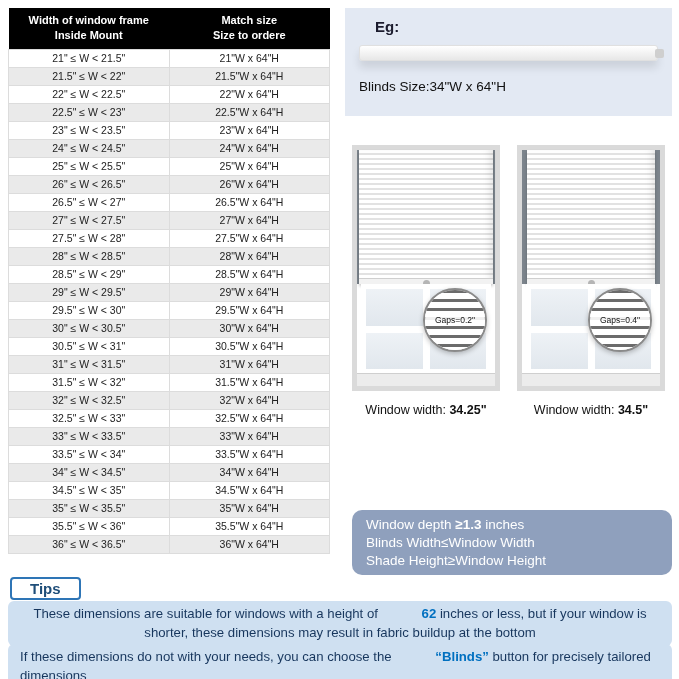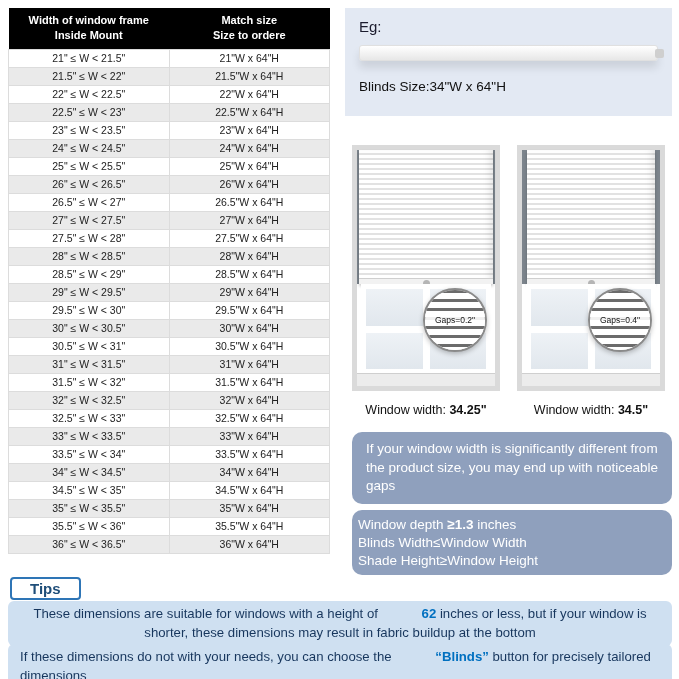--- a/index.html
+++ b/index.html
@@ -22,21 +22,21 @@
     height:17px; padding:0 2px; border:1px solid #dcdcdc;
   }
   .size-table tbody tr:nth-child(even) td { background:#eaeaea; }
   .size-table tbody tr:nth-child(odd)  td { background:#ffffff; }
 
   
   .eg-box {
     position:absolute; left:345px; top:8px; width:327px; height:108px;
     background:#e3e9f3; box-sizing:border-box; padding:10px 14px;
   }
-  .eg-label { font-size:15px; font-weight:normal; color:#1c1c2e; }
+  .eg-label { font-size:15px; font-weight:bold; color:#1c1c2e;margin-left:16px; }
   .rod {
     position:relative; margin-top:10px; height:14px;
     background:linear-gradient(#ffffff, #e7e7e7);
     border:1px solid #e0e0e0; border-radius:3px;
     box-shadow:0 7px 9px rgba(0,0,0,0.10);
   }
   .rod-cap {
     position:absolute; right:-7px; top:3px; width:9px; height:9px;
     background:#cfcfcf; border-radius:2px;
   }
@@ -96,21 +96,21 @@
   .caption { margin-top:12px; text-align:center; font-size:12.5px; color:#111; }
   .caption .val { font-weight:bold; }
 
   
   .note-box {
     position:absolute; left:352px; width:320px; box-sizing:border-box;
     background:#8fa0bd; border-radius:10px; color:#ffffff;
     font-size:13.5px; line-height:1.38; padding:8px 14px;
   }
   .note-1 { top:432px; }
-  .note-2 { top:510px; line-height:1.32; padding:6px 6px; }
+  .note-2 { top:510px; line-height:1.32; padding:6px 14px; }
   .note-bold { font-weight:bold; }
 
   
   .tips-badge {
     position:absolute; left:10px; top:577px;
     background:#fff; border:2px solid #2e75b6; border-radius:4px;
     padding:1px 18px; font-size:15px; font-weight:bold; color:#1f4e79;
   }
   .tips-p {
     position:absolute; left:8px; width:664px; box-sizing:border-box;
@@ -306,23 +306,20 @@
         <div class="mag-stripes"></div>
         <div class="mag-label">Gaps=0.4"</div>
       </div>
     </div>
     <div class="caption">
       <span>Window width:</span>
       <span class="val">34.5"</span>
     </div>
   </div>
 
-  <div class="note-box note-1">
-    <span>If your window width is significantly different from the product size, you may end up with noticeable gaps</span>
-  </div>
 
   <div class="note-box note-2">
     <div>
       <span>Window depth </span><span class="note-bold">≥1.3</span><span> inches</span>
     </div>
     <div>Blinds Width≤Window Width</div>
     <div>Shade Height≥Window Height</div>
   </div>
 
   <div class="tips-badge">Tips</div>

